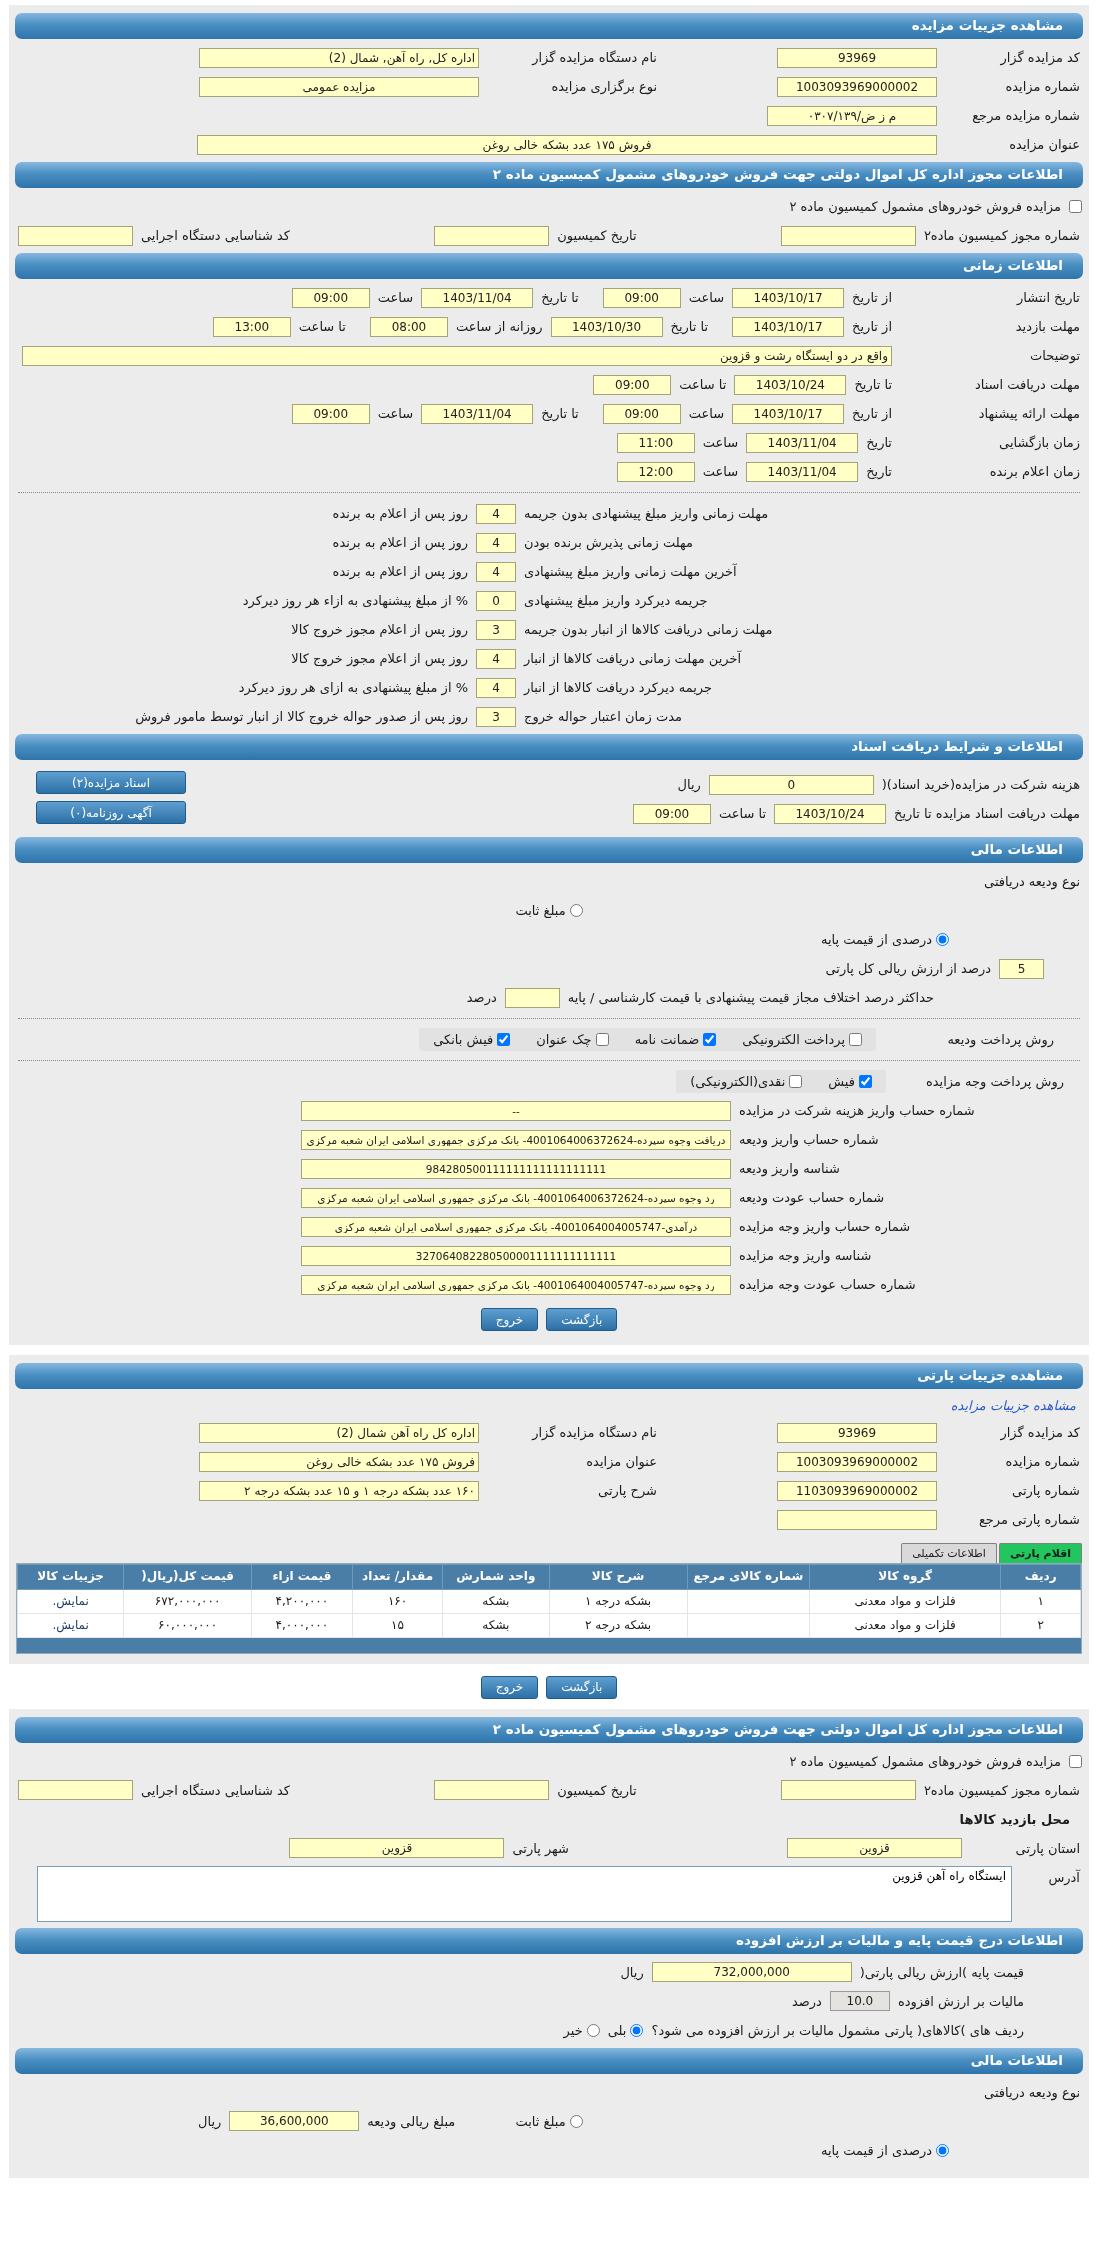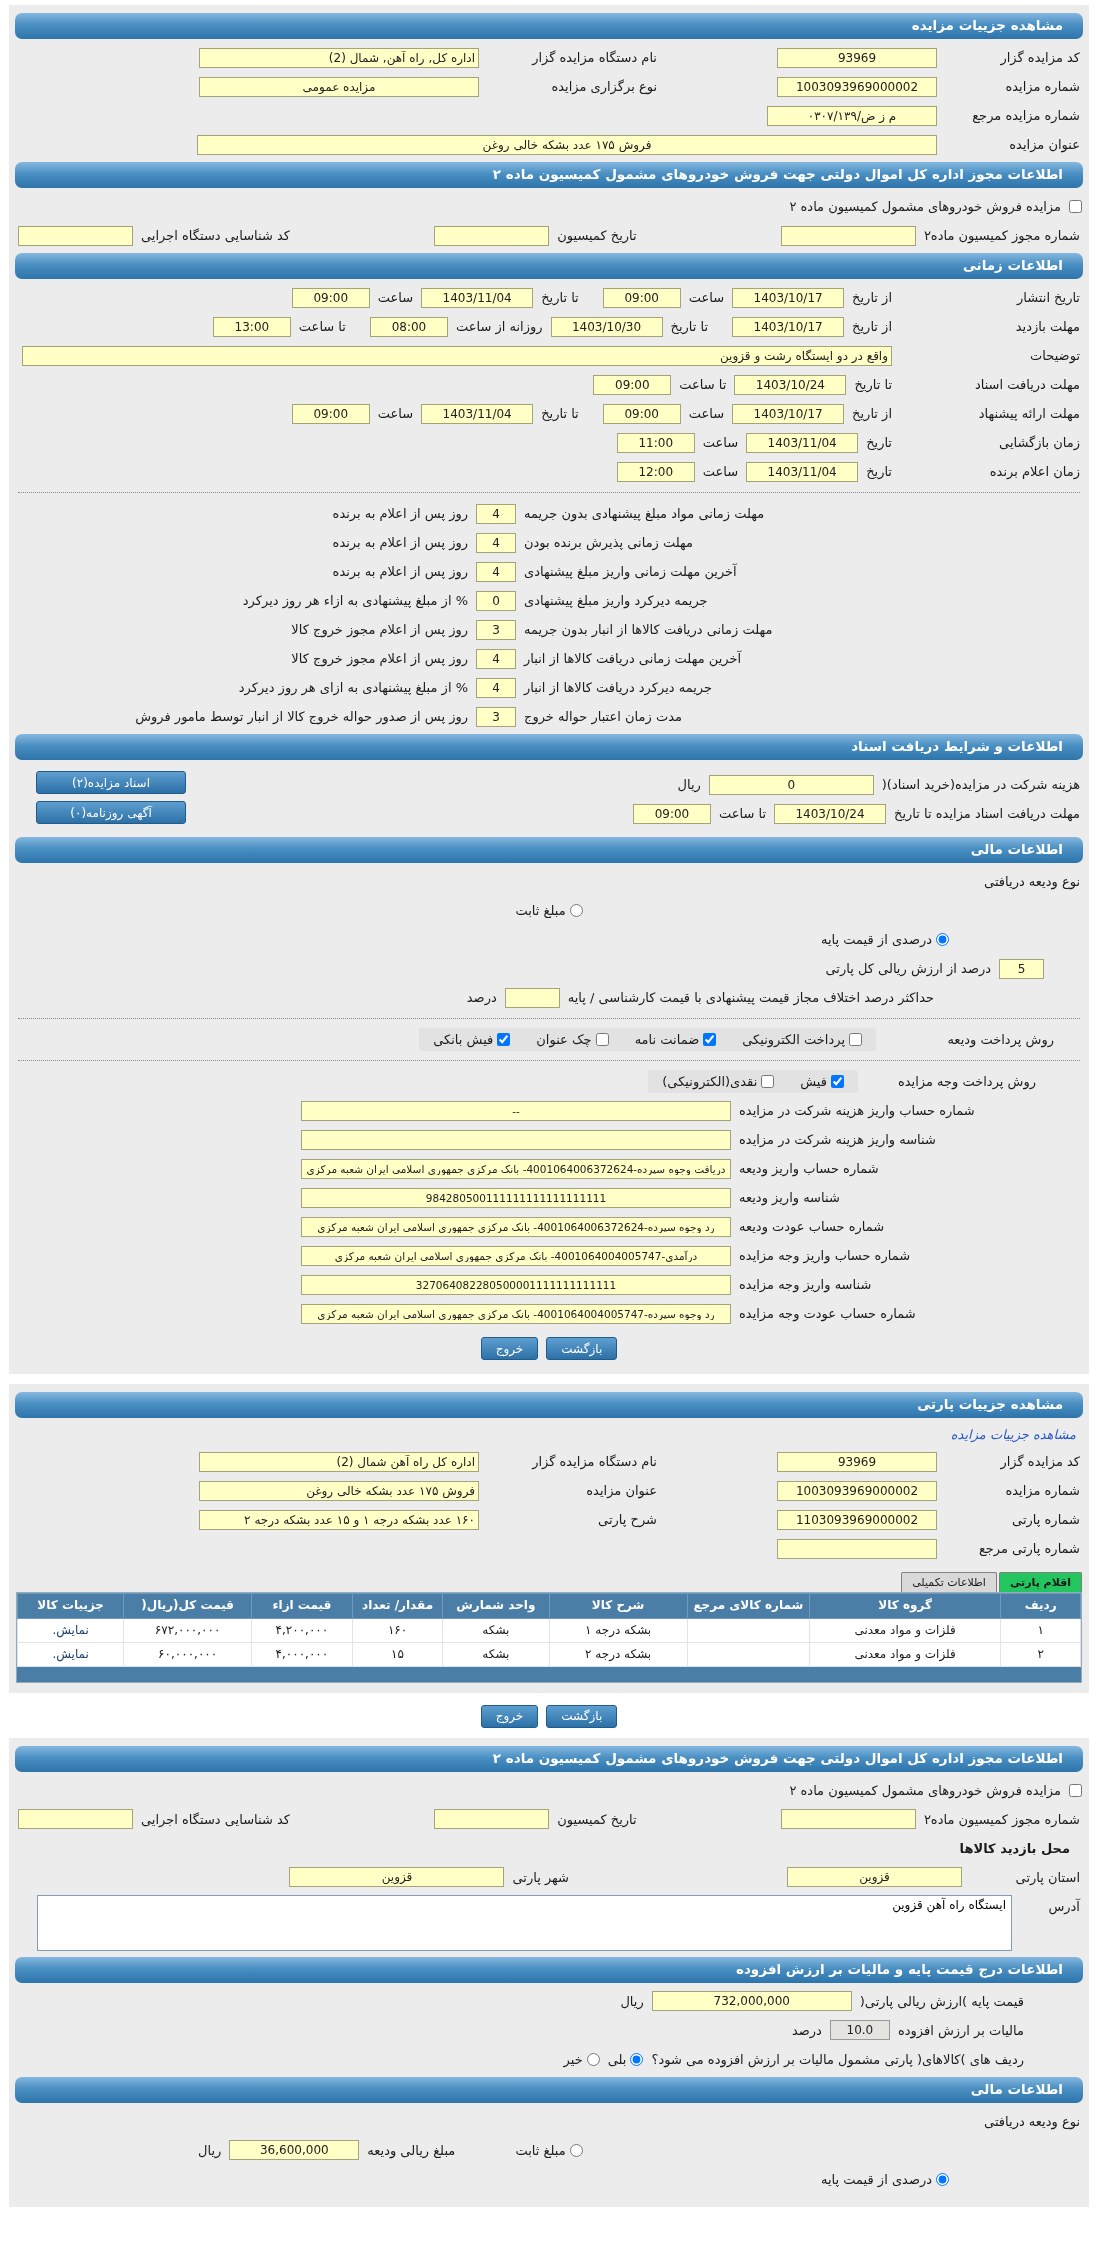--- a/index.html
+++ b/index.html
@@ -175,21 +175,21 @@
     <span class="lbl tlbl">زمان اعلام برنده</span>
     <span class="lbl">تاریخ</span>
     <input class="inp" style="width: 112px;" readonly="" value="1403/11/04">
     <span class="lbl">ساعت</span>
     <input class="inp" style="width: 78px;" readonly="" value="12:00">
   </div>
 
   <div class="sep"></div>
 
   <div class="row" style="margin-right:150px">
-    <span class="lbl plbl">مهلت زمانی مواد مبلغ پیشنهادی بدون جریمه</span>
+    <span class="lbl plbl">مهلت زمانی واریز مبلغ پیشنهادی بدون جریمه</span>
     <input class="inp" style="width: 40px;" readonly="" value="4">
     <span class="lbl">روز پس از اعلام به برنده</span>
   </div>
   <div class="row" style="margin-right:150px">
     <span class="lbl plbl">مهلت زمانی پذیرش برنده بودن</span>
     <input class="inp" style="width: 40px;" readonly="" value="4">
     <span class="lbl">روز پس از اعلام به برنده</span>
   </div>
   <div class="row" style="margin-right:150px">
     <span class="lbl plbl">آخرین مهلت زمانی واریز مبلغ پیشنهادی</span>
@@ -289,41 +289,37 @@
       <label class="opt">
         <input type="checkbox" class="chk" checked="" style="">
         <span>فیش بانکی</span>
       </label>
     </div>
   </div>
 
   <div class="sep"></div>
 
   <div class="row">
-    <span class="lbl" style="width:170px;margin-right:44px">روش پرداخت وجه مزایده</span>
+    <span class="lbl" style="width:170px;margin-right:16px">روش پرداخت وجه مزایده</span>
     <div class="chip">
       <label class="opt">
         <input type="checkbox" class="chk" checked="" style="">
         <span>فیش</span>
       </label>
       <label class="opt">
         <input type="checkbox" class="chk" style="">
         <span>نقدی(الکترونیکی)</span>
       </label>
     </div>
   </div>
 
 
   <div class="row" style="margin-right:80px">
     <span class="lbl albl">شماره حساب واریز هزینه شرکت در مزایده</span>
     <input class="inp sm" style="width: 430px;" readonly="" value="--">
-  </div>
-  <div class="row" style="margin-right:80px">
-    <span class="lbl albl">شناسه واریز هزینه شرکت در مزایده</span>
-    <input class="inp sm" style="width: 430px;" readonly="" value="">
   </div>
   <div class="row" style="margin-right:80px">
     <span class="lbl albl">شماره حساب واریز ودیعه</span>
     <input class="inp sm" style="width: 430px;" readonly="" value="دریافت وجوه سپرده-4001064006372624- بانک مرکزی جمهوری اسلامی ایران شعبه مرکزی">
   </div>
   <div class="row" style="margin-right:80px">
     <span class="lbl albl">شناسه واریز ودیعه</span>
     <input class="inp sm" style="width: 430px;" readonly="" value="984280500111111111111111111">
   </div>
   <div class="row" style="margin-right:80px">

